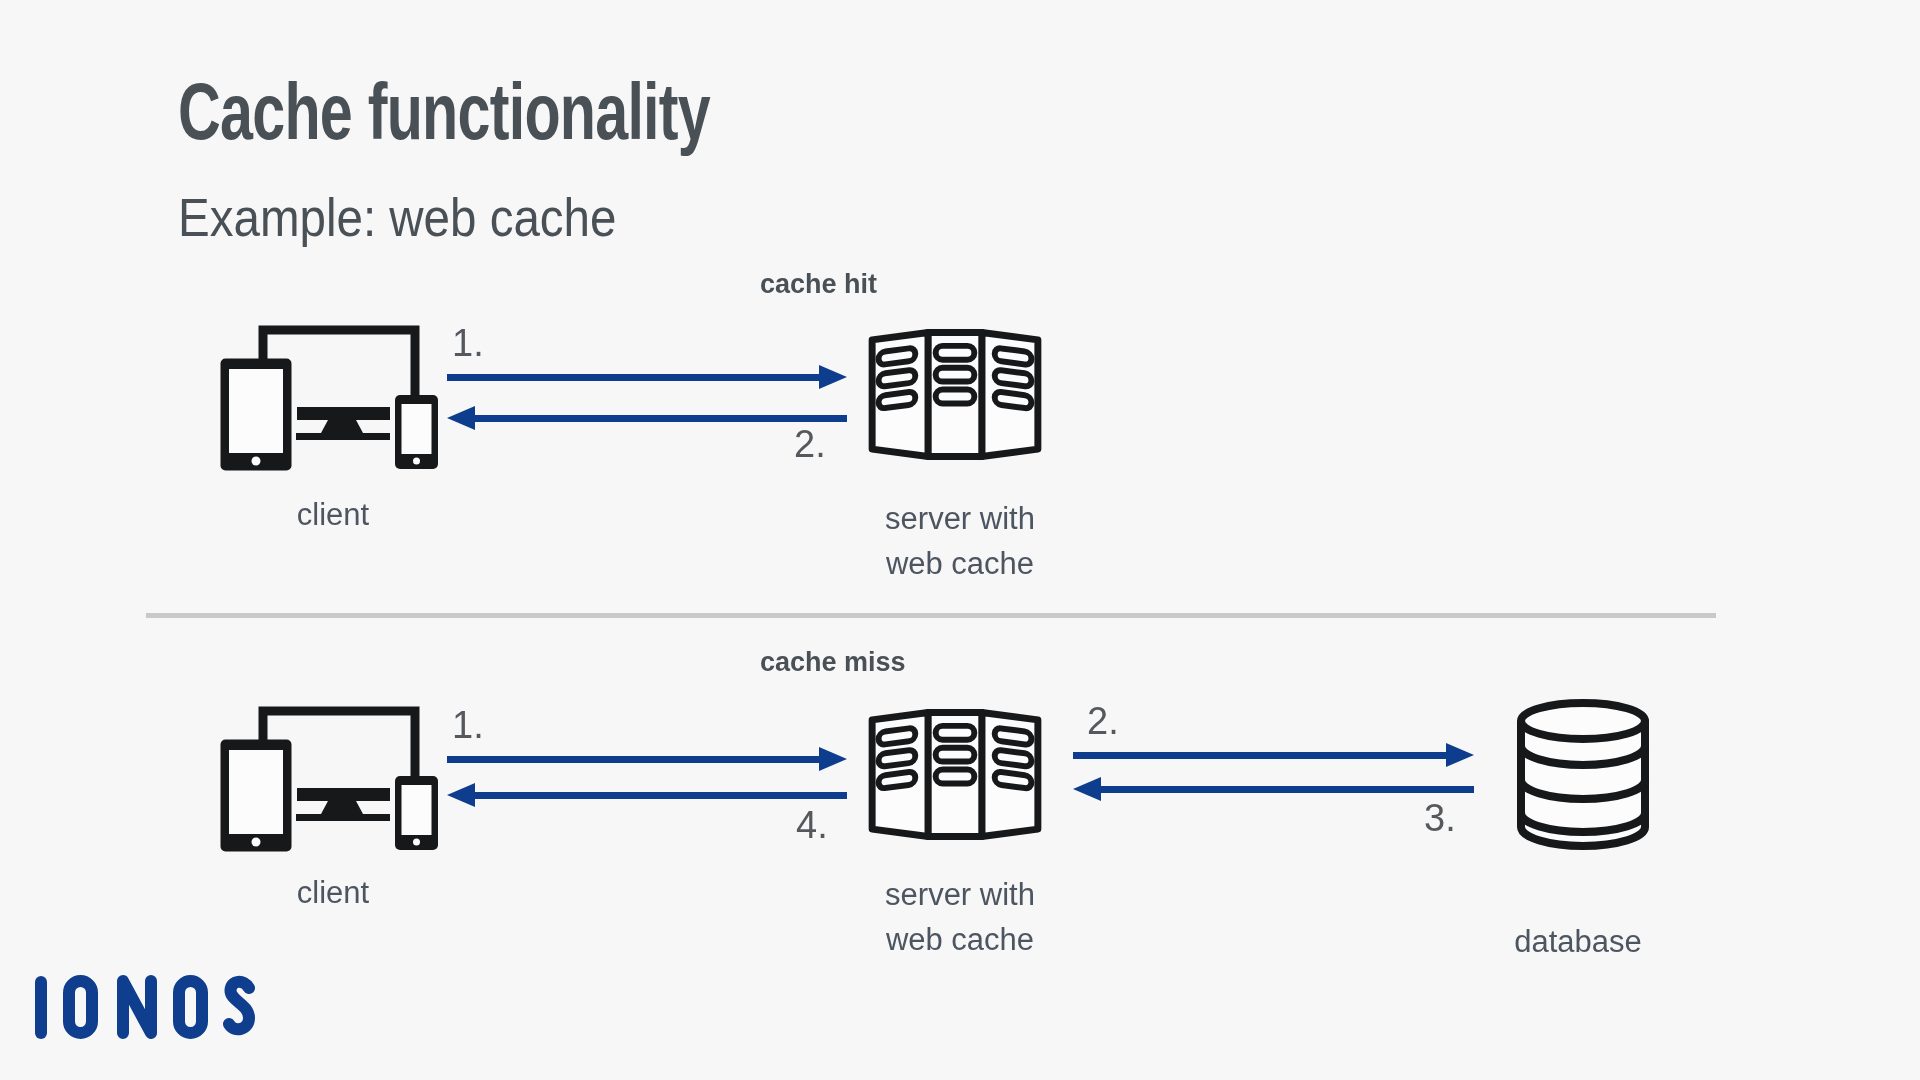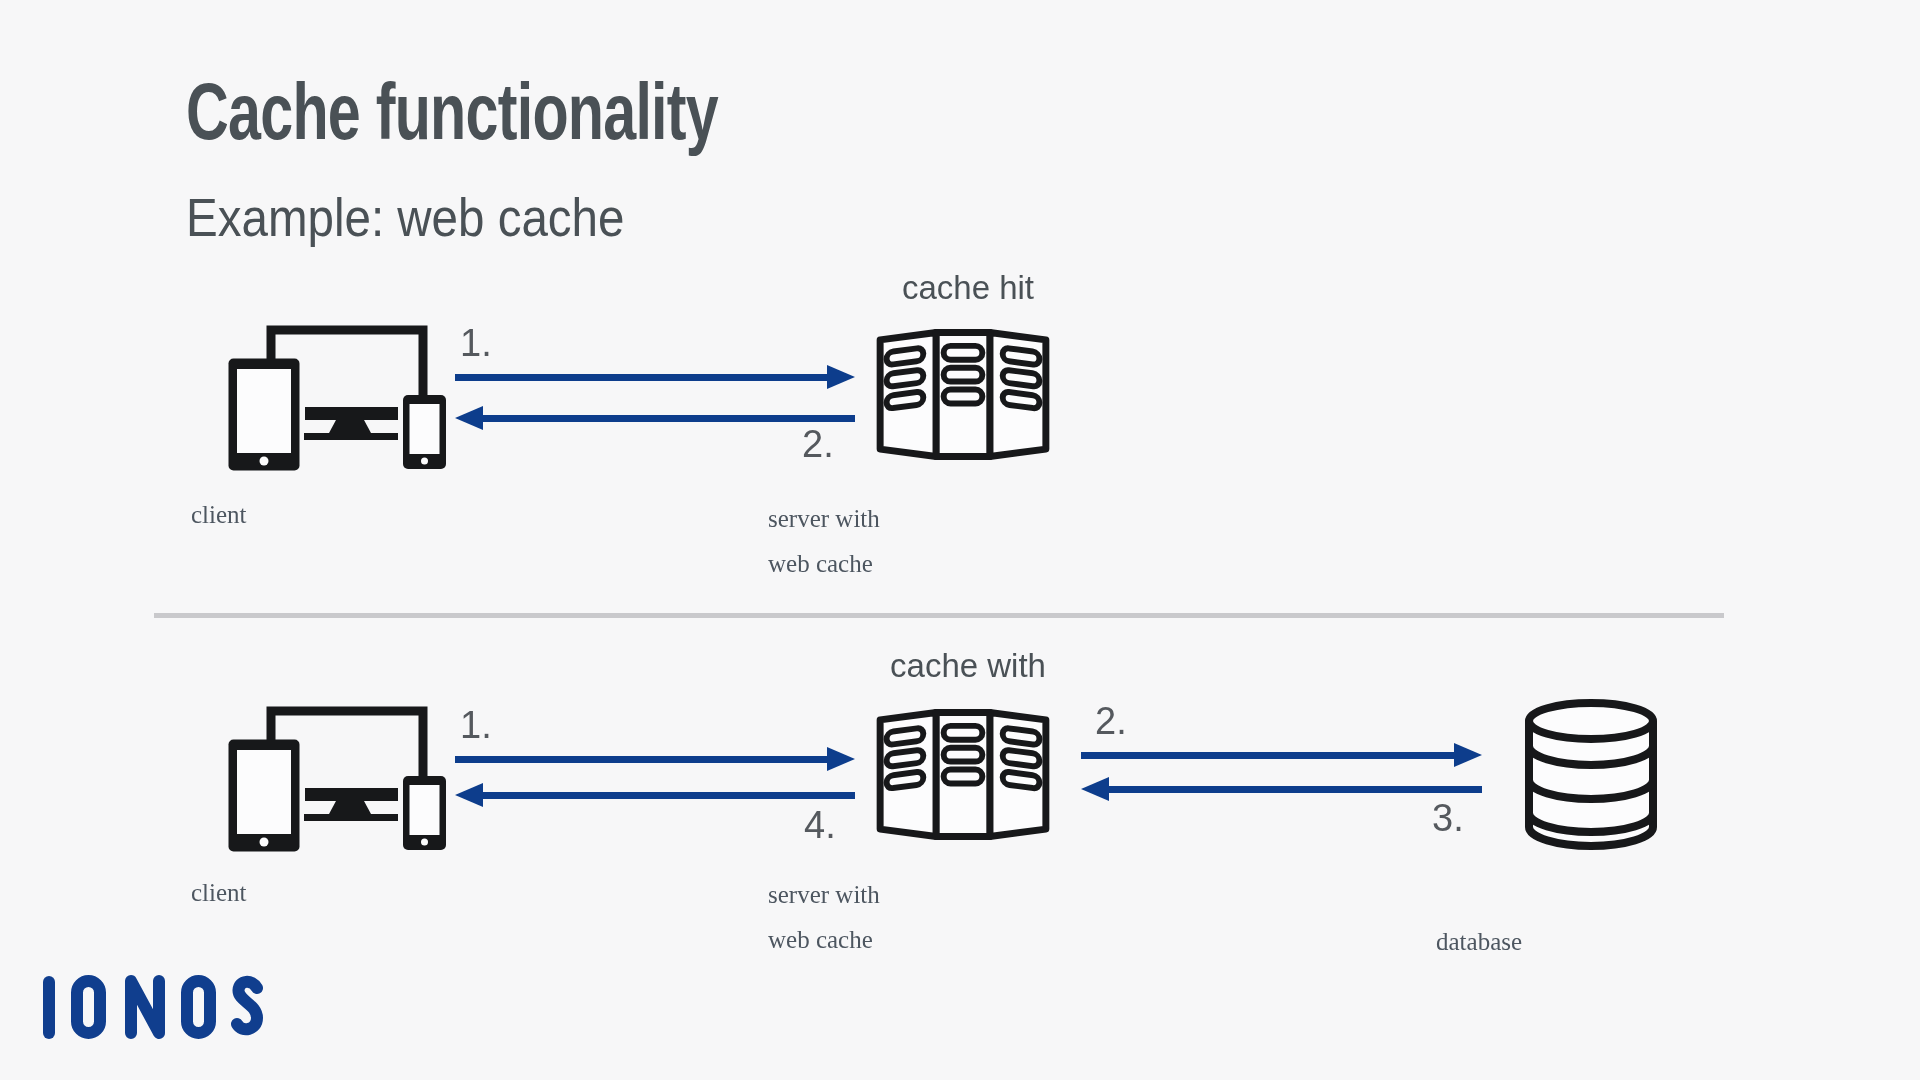--- a/index.html
+++ b/index.html
@@ -8,45 +8,44 @@
     --divider-gray:#c9c9cc; --background:#f7f7f8;
   }
   *{margin:0;padding:0;box-sizing:border-box;}
   html,body{width:1920px;height:1080px;}
   body{
     background:var(--background,#f7f7f8);
     font-family:"Liberation Sans",sans-serif;
     color:var(--label-gray,#4d5660);
     overflow:hidden;
   }
-  .canvas{position:relative;width:1704px;height:1080px;margin-left:8px;}
+  .canvas{position:relative;width:1704px;height:1080px;}
 
   .page-title{
     position:absolute;left:178px;top:72px;
     font-size:80px;font-weight:700;line-height:1;letter-spacing:-1px;
     color:var(--heading-gray,#4a5156);
     transform:scaleX(0.74);transform-origin:left top;white-space:nowrap;
   }
   .page-subtitle{
     position:absolute;left:178px;top:190px;
     font-size:54px;font-weight:400;line-height:1;
     color:var(--heading-gray,#4a5156);
     transform:scaleX(0.88);transform-origin:left top;white-space:nowrap;
   }
 
   .caption{
-    position:absolute;width:400px;text-align:center;
-    font-size:33px;font-weight:400;line-height:1;
+    position:absolute;width:400px;text-align:left;
+    font-size:27px;font-weight:700;line-height:1;
     color:var(--heading-gray,#4a5156);
   }
   .node-label{
-    position:absolute;text-align:left;
-    font-size:25px;line-height:45px;
+    position:absolute;text-align:center;
+    font-size:31px;line-height:45px;
     color:var(--label-gray,#4d5660);
-    font-family:Liberation Serif, serif;
   }
   .step-label{
     position:absolute;
     font-size:38px;line-height:1;
     color:var(--step-gray,#55595e);
   }
 
   .icon-svg{position:absolute;color:var(--icon-ink,#17181a);}
   .logo-svg{position:absolute;left:33px;top:973px;color:var(--logo-blue,#103e8e);}
 
@@ -129,21 +128,21 @@
     <div class="node-label" style="left:760px;top:496px;width:400px;">
       <div>server with</div>
       <div>web cache</div>
     </div>
   </section>
 
   <div class="divider"></div>
 
   <section>
 
-    <div class="caption" style="left:760px;top:649px;">cache with</div>
+    <div class="caption" style="left:760px;top:649px;">cache miss</div>
 
     <svg class="icon-svg" style="left:220px;top:700px;" width="222" height="152" viewBox="0 0 222 152">
       <path d="M43 60 V11 H195 V80" fill="none" stroke="currentColor" stroke-width="9"></path>
       <rect x="77" y="88" width="93" height="13" fill="currentColor"></rect>
       <polygon points="108,101 136,101 143,114 101,114" fill="currentColor"></polygon>
       <rect x="76" y="114" width="94" height="7" fill="currentColor"></rect>
       <rect x="0.5" y="39.5" width="71" height="112" rx="5" fill="currentColor"></rect>
       <rect x="9" y="50" width="54" height="84" fill="#fcfcfd"></rect>
       <circle cx="36" cy="142" r="4.5" fill="#fcfcfd"></circle>
       <rect x="175" y="76" width="43" height="74" rx="5" fill="currentColor"></rect>

